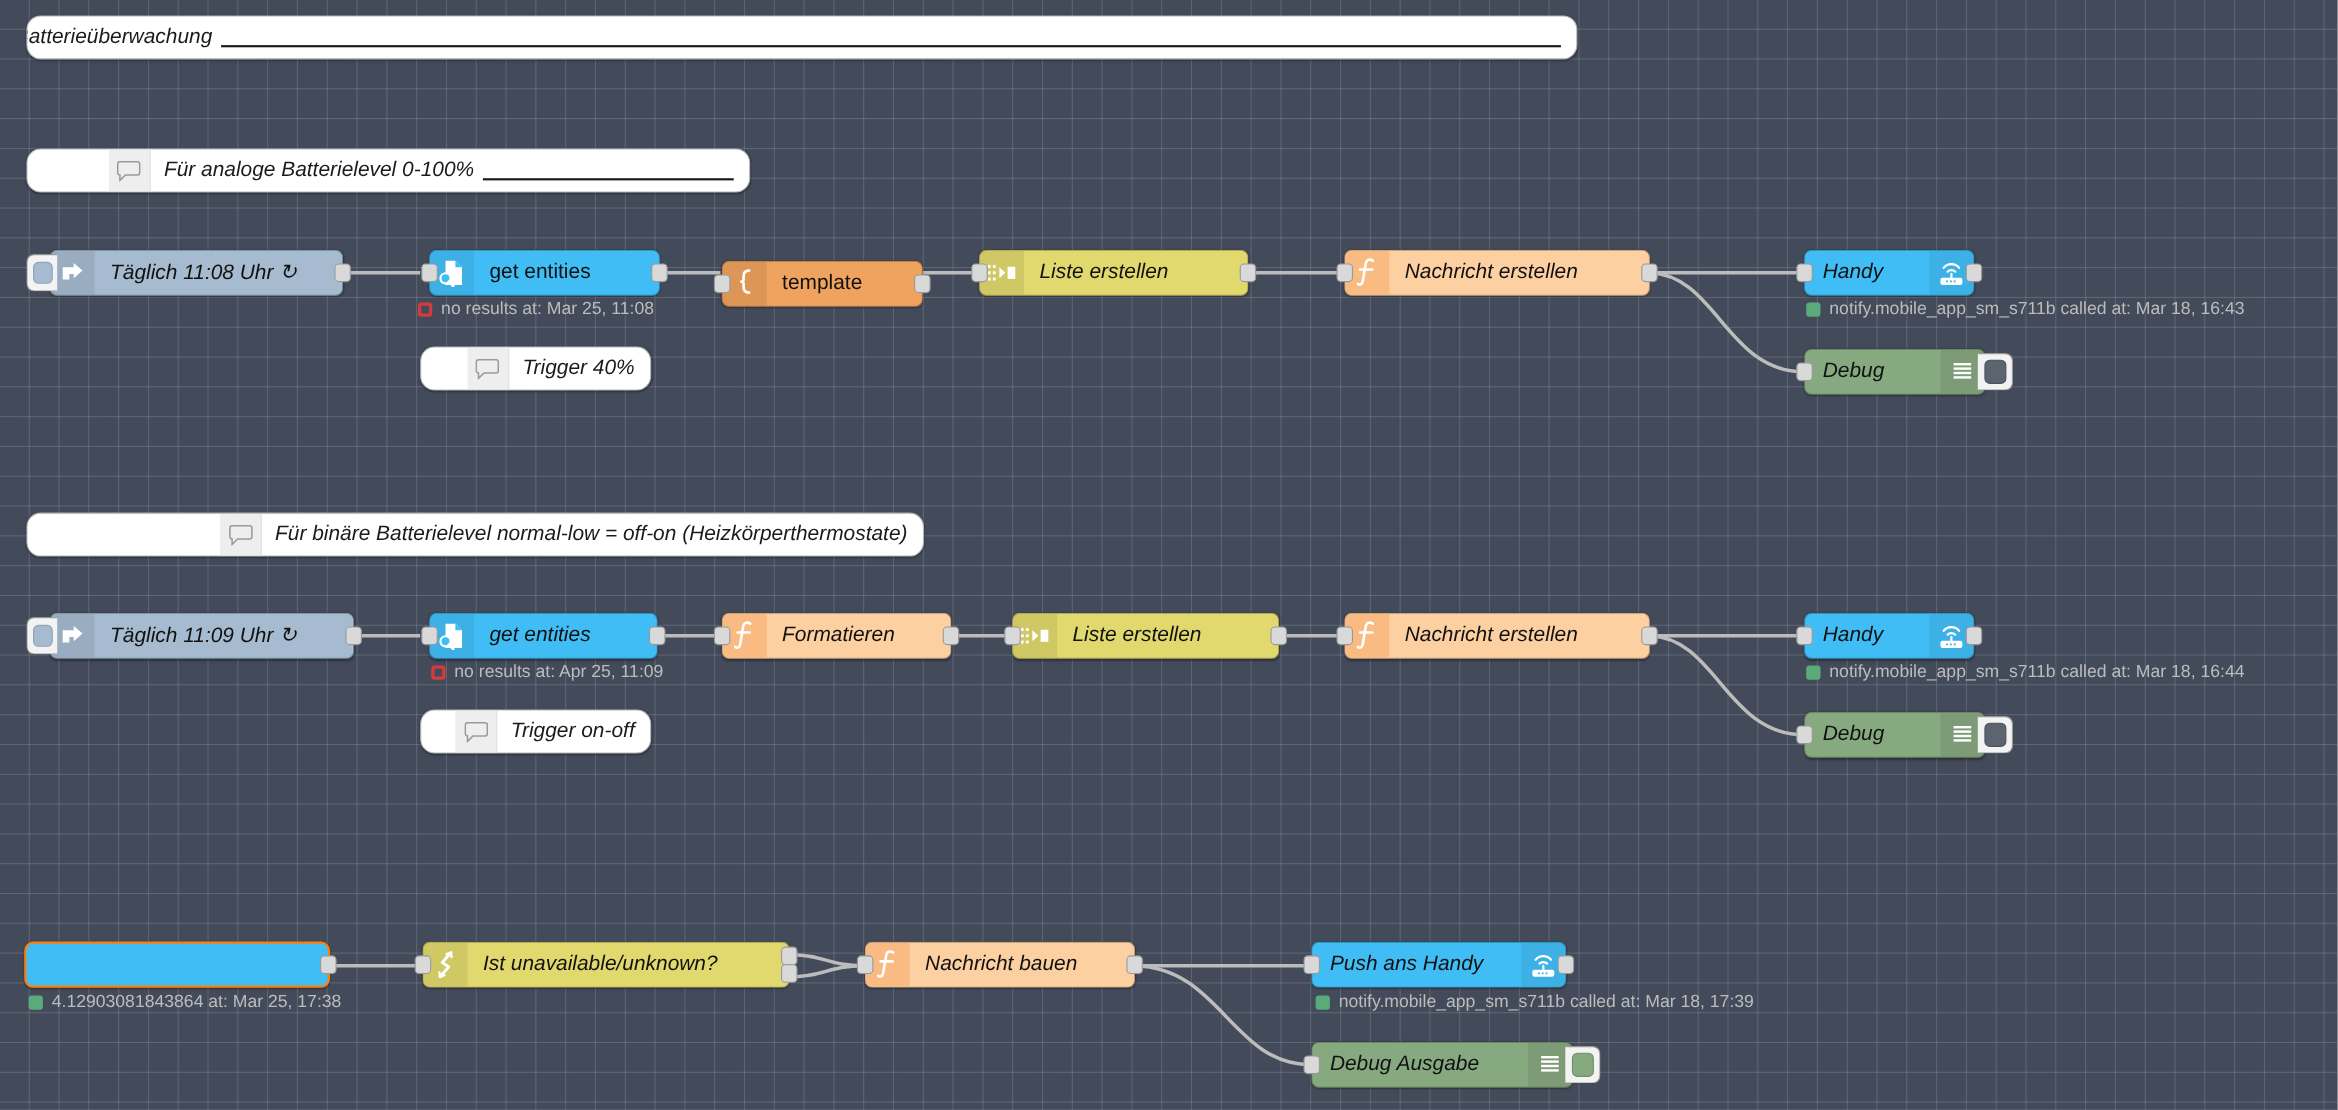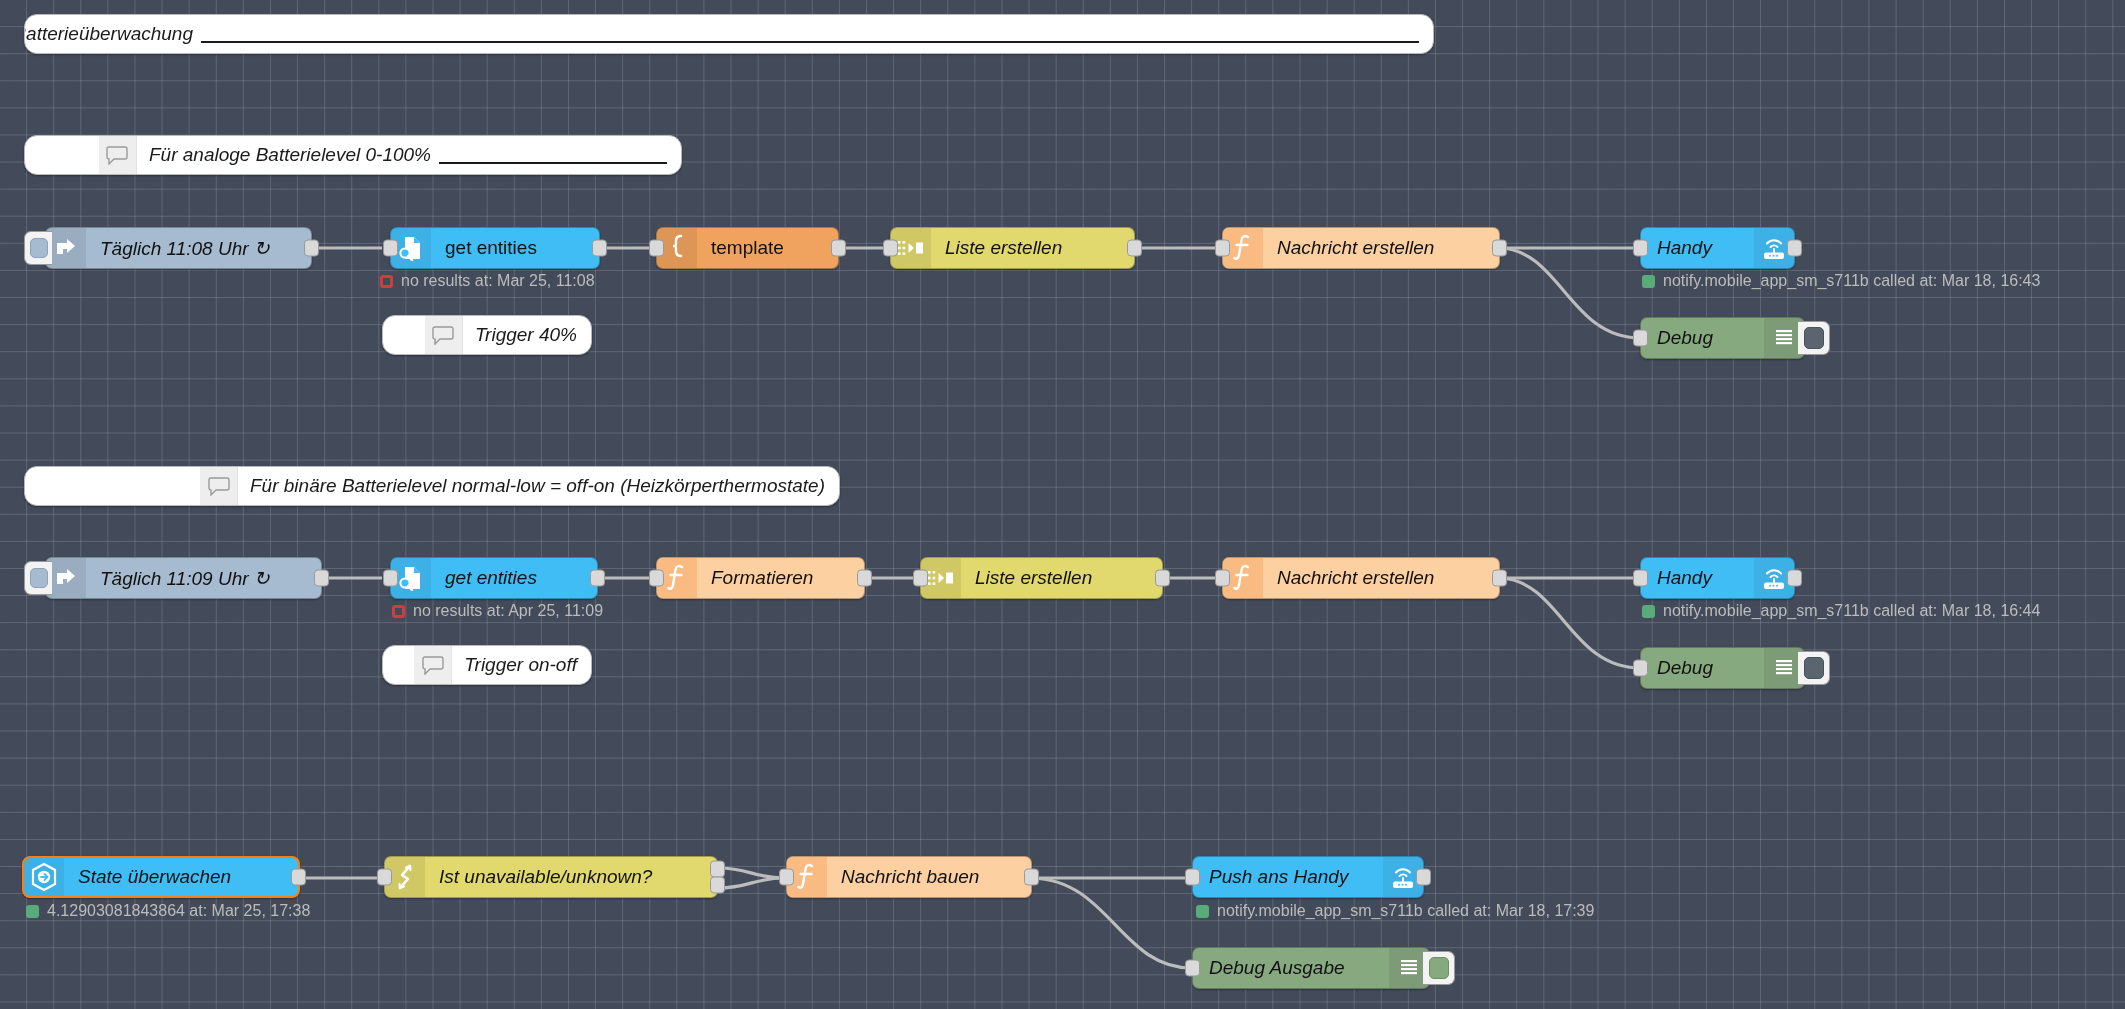--- a/index.html
+++ b/index.html
@@ -285,21 +285,21 @@
       <div class="label">get entities</div>
     </div>
     <div class="port in"></div>
     <div class="port out"></div>
   </div>
   <div class="status" style="left:380px; top:272px;">
     <span class="dot red"></span>
     <span>no results at: Mar 25, 11:08</span>
   </div>
 
-  <div class="node n-template" style="left:656px; top:227px; width:183px;">
+  <div class="node n-template" style="left:656px; top:237px; width:183px;">
     <div class="body">
       <div class="iconbox">
         <svg class="ico" width="20" height="28" viewBox="0 0 20 28" aria-hidden="true">
           <path d="M14 2c-4 0-5 2-5 5v3c0 2-1 2-3 2 2 0 3 0 3 2v3c0 3 1 5 5 5" fill="none" stroke="#fff" stroke-width="2.4" stroke-linecap="round"></path>
         </svg>
       </div>
       <div class="label">template</div>
     </div>
     <div class="port in"></div>
     <div class="port out"></div>
@@ -498,30 +498,20 @@
           <rect x="3" y="11" width="16" height="2.2" fill="#fff"></rect>
           <rect x="3" y="15" width="16" height="2.2" fill="#fff"></rect>
         </svg>
       </div>
       <div class="label ital right-icon">Debug</div>
     </div>
     <div class="port in"></div>
   </div>
 
   <div class="node n-ha selected" style="left:22px; top:856px; width:278px;">
-    <div class="body">
-      <div class="iconbox">
-        <svg class="ico" width="28" height="30" viewBox="0 0 28 30" aria-hidden="true">
-          <path d="M14 2 L25 8 V22 L14 28 L3 22 V8 Z" fill="none" stroke="#fff" stroke-width="2.2"></path>
-          <circle cx="14" cy="15" r="6.2" fill="#fff"></circle>
-          <path d="M11 15h6 M14.5 12l3 3-3 3" fill="none" stroke="#41bdf5" stroke-width="1.8" stroke-linecap="round"></path>
-        </svg>
-      </div>
-      <div class="label ital">State überwachen</div>
-    </div>
     <div class="port out"></div>
   </div>
   <div class="status" style="left:26px; top:902px;">
     <span class="dot green"></span>
     <span>4.12903081843864 at: Mar 25, 17:38</span>
   </div>
 
   <div class="node n-switch" style="left:384px; top:856px; width:334px;">
     <div class="body">
       <div class="iconbox">

